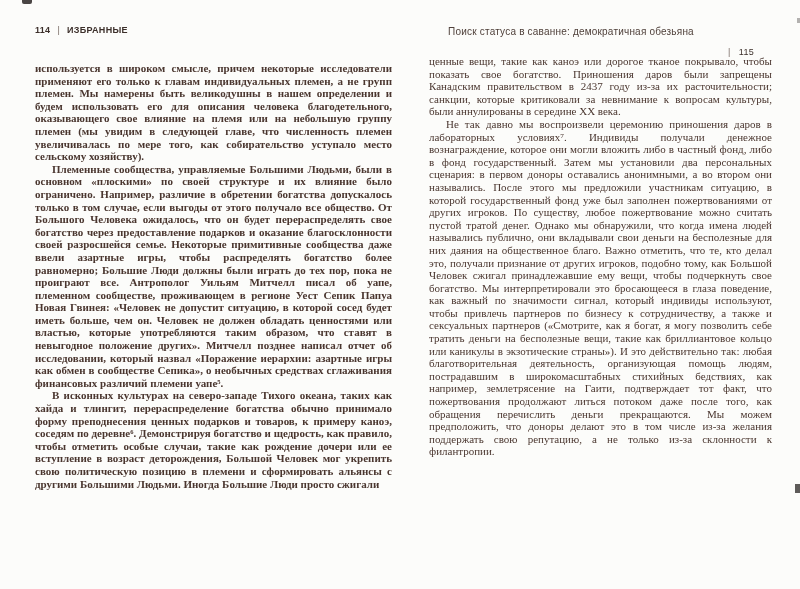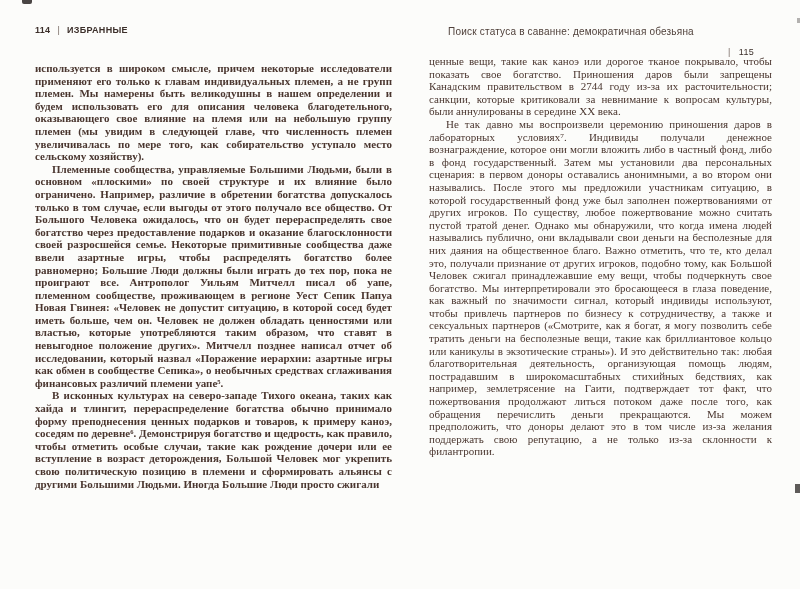--- a/index.html
+++ b/index.html
@@ -77,17 +77,17 @@
     <span class="bar">|</span><span class="num">115</span>
   </div>
 
   <div class="col col-left">
     <p class="flush">используется в широком смысле, причем некоторые исследователи применяют его только к главам индивидуальных племен, а не групп племен. Мы намерены быть великодушны в нашем определении и будем использовать его для описания человека благодетельного, оказывающего свое влияние на племя или на небольшую группу племен (мы увидим в следующей главе, что численность племен увеличивалась по мере того, как собирательство уступало место сельскому хозяйству).</p>
     <p>Племенные сообщества, управляемые Большими Людьми, были в основном «плоскими» по своей структуре и их влияние было ограничено. Например, различие в обретении богатства допускалось только в том случае, если выгоды от этого получало все общество. От Большого Человека ожидалось, что он будет перераспределять свое богатство через предоставление подарков и оказание благосклонности своей разросшейся семье. Некоторые примитивные сообщества даже ввели азартные игры, чтобы распределять богатство более равномерно; Большие Люди должны были играть до тех пор, пока не проиграют все. Антрополог Уильям Митчелл писал об уапе, племенном сообществе, проживающем в регионе Уест Сепик Папуа Новая Гвинея: «Человек не допустит ситуацию, в которой сосед будет иметь больше, чем он. Человек не должен обладать ценностями или властью, которые употребляются таким образом, что ставят в невыгодное положение других». Митчелл позднее написал отчет об исследовании, который назвал «Поражение иерархии: азартные игры как обмен в сообществе Сепика», о необычных средствах сглаживания финансовых различий племени уапе⁵.</p>
     <p>В исконных культурах на северо-западе Тихого океана, таких как хайда и тлингит, перераспределение богатства обычно принимало форму преподнесения ценных подарков и товаров, к примеру каноэ, соседям по деревне⁶. Демонстрируя богатство и щедрость, как правило, чтобы отметить особые случаи, такие как рождение дочери или ее вступление в возраст деторождения, Большой Человек мог укрепить свою политическую позицию в племени и сформировать альянсы с другими Большими Людьми. Иногда Большие Люди просто сжигали</p>
   </div>
 
   <div class="col col-right">
-    <p class="flush">ценные вещи, такие как каноэ или дорогое тканое покрывало, чтобы показать свое богатство. Приношения даров были запрещены Канадским правительством в 2744 году из-за их расточительности; санкции, которые критиковали за невнимание к вопросам культуры, были аннулированы в середине XX века.</p>
+    <p class="flush">ценные вещи, такие как каноэ или дорогое тканое покрывало, чтобы показать свое богатство. Приношения даров были запрещены Канадским правительством в 2437 году из-за их расточительности; санкции, которые критиковали за невнимание к вопросам культуры, были аннулированы в середине XX века.</p>
     <p>Не так давно мы воспроизвели церемонию приношения даров в лабораторных условиях⁷. Индивиды получали денежное вознаграждение, которое они могли вложить либо в частный фонд, либо в фонд государственный. Затем мы установили два персональных сценария: в первом доноры оставались анонимными, а во втором они назывались. После этого мы предложили участникам ситуацию, в которой государственный фонд уже был заполнен пожертвованиями от других игроков. По существу, любое пожертвование можно считать пустой тратой денег. Однако мы обнаружили, что когда имена людей назывались публично, они вкладывали свои деньги на бесполезные для них даяния на общественное благо. Важно отметить, что те, кто делал это, получали признание от других игроков, подобно тому, как Большой Человек сжигал принадлежавшие ему вещи, чтобы подчеркнуть свое богатство. Мы интерпретировали это бросающееся в глаза поведение, как важный по значимости сигнал, который индивиды используют, чтобы привлечь партнеров по бизнесу к сотрудничеству, а также и сексуальных партнеров («Смотрите, как я богат, я могу позволить себе тратить деньги на бесполезные вещи, такие как бриллиантовое кольцо или каникулы в экзотические страны»). И это действительно так: любая благотворительная деятельность, организующая помощь людям, пострадавшим в широкомасштабных стихийных бедствиях, как например, землетрясение на Гаити, подтверждает тот факт, что пожертвования продолжают литься потоком даже после того, как обращения перечислить деньги прекращаются. Мы можем предположить, что доноры делают это в том числе из-за желания поддержать свою репутацию, а не только из-за склонности к филантропии.</p>
   </div>
 
 </div>
 
 </body></html>

